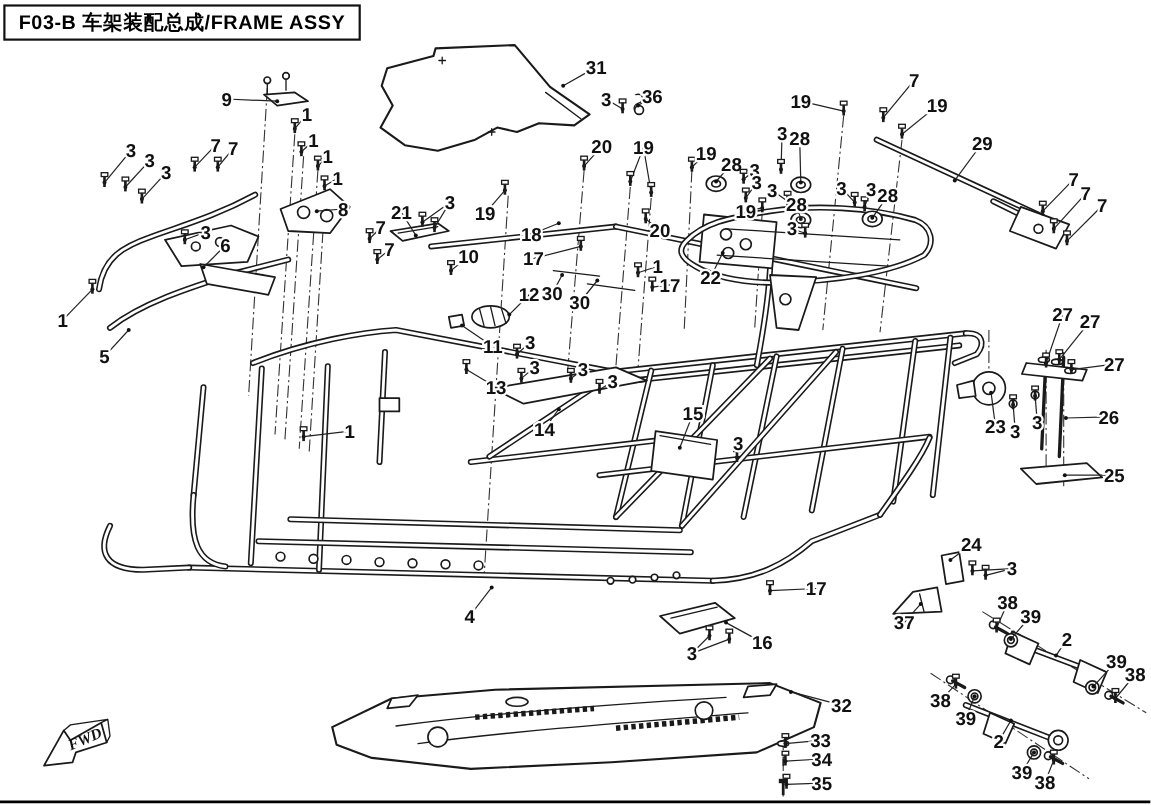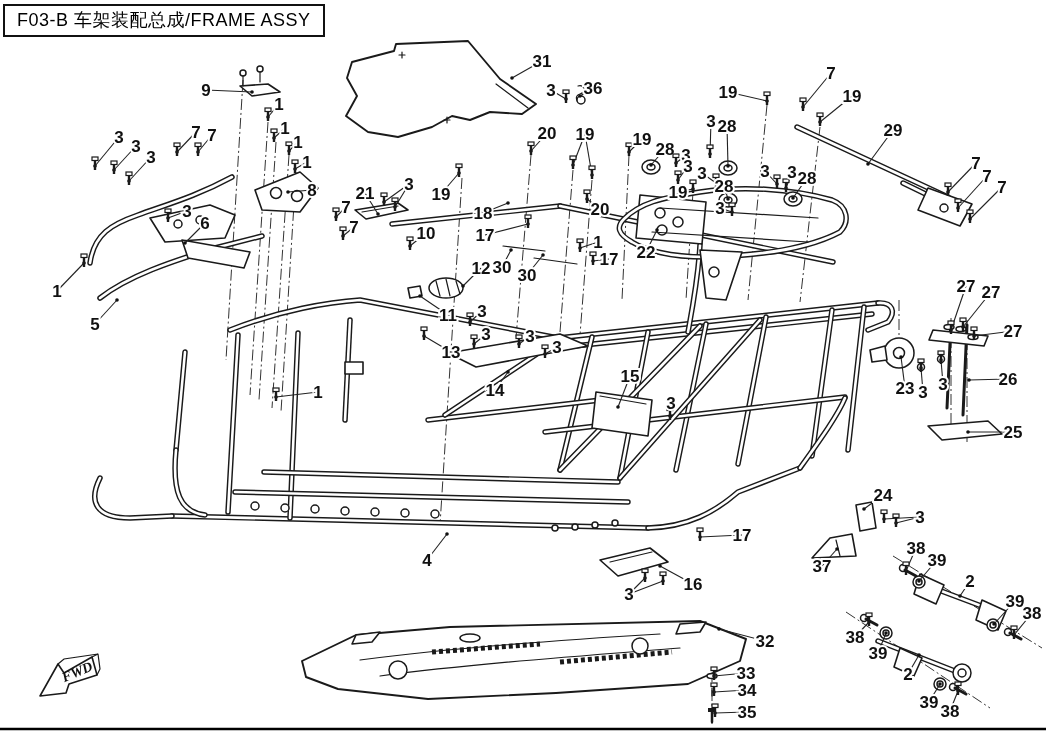--- a/index.html
+++ b/index.html
@@ -3,21 +3,21 @@
 <meta charset="utf-8">
 <style>
   html,body{margin:0;padding:0;background:#fff;}
   body{width:1046px;height:732px;position:relative;overflow:hidden;
        font-family:"Liberation Sans",sans-serif;}
   #stage{position:absolute;left:0;top:0;width:1046px;height:732px;}
   .title-box{
     position:absolute;left:3px;top:4px;z-index:5;
     border:2px solid #111;background:#fff;
     padding:2px 12px 3px 12px;
-    font-size:18px;font-weight:normal;color:#000;
+    font-size:18px;font-weight:bold;color:#000;
     letter-spacing:0.5px;white-space:nowrap;
   }
   svg{position:absolute;left:0;top:0;}
   .plate{fill:#fff;stroke:#1a1a1a;stroke-width:1.6;stroke-linejoin:round;}
   .plate2{fill:#fff;stroke:#1a1a1a;stroke-width:1.9;stroke-linejoin:round;}
   .tube{fill:none;stroke:#1a1a1a;stroke-width:5.5;stroke-linecap:round;stroke-linejoin:round;}
   .tube-in{fill:none;stroke:#fff;stroke-width:2.6;stroke-linecap:round;stroke-linejoin:round;}
   .ln{fill:none;stroke:#1a1a1a;stroke-width:1.2;stroke-linecap:round;}
   .lnf{fill:#1a1a1a;stroke:none;}
   .ring{fill:#fff;stroke:#1a1a1a;stroke-width:1.5;}

